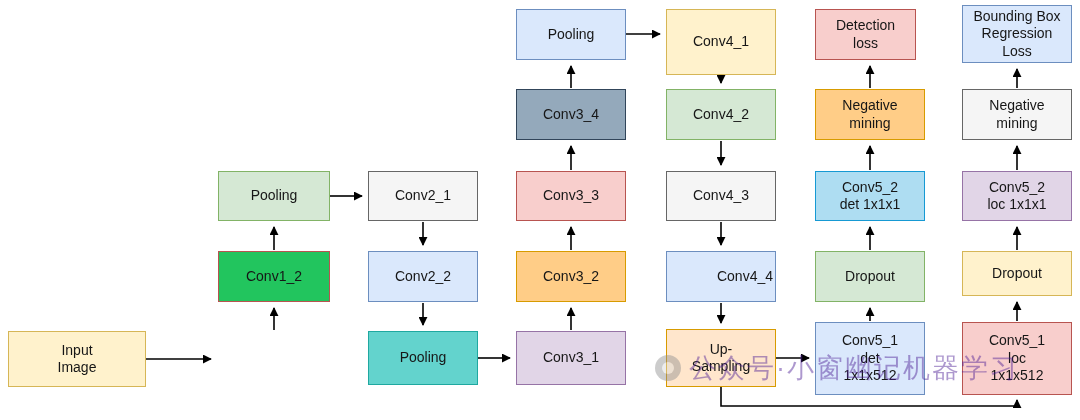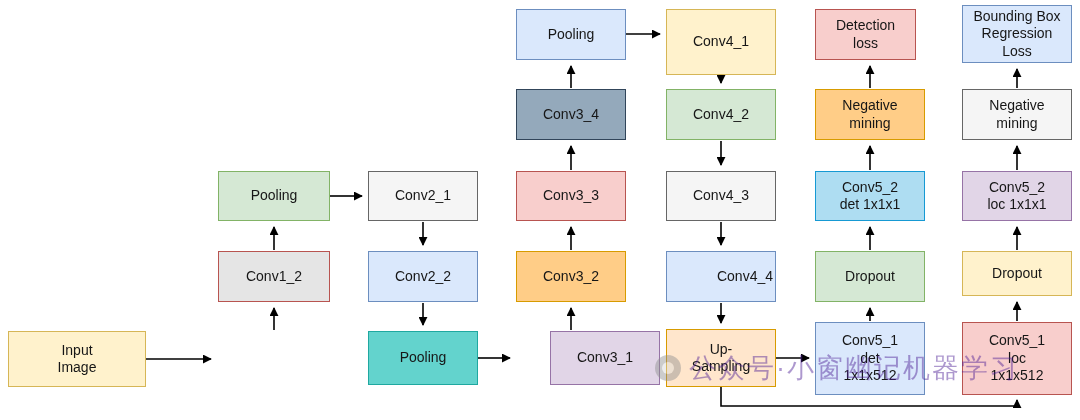--- a/index.html
+++ b/index.html
@@ -81,28 +81,28 @@
       <line x1="1017" y1="250" x2="1017" y2="227" marker-end="url(#ah)"></line>
       <line x1="1017" y1="170" x2="1017" y2="146" marker-end="url(#ah)"></line>
       <line x1="1017" y1="88" x2="1017" y2="69" marker-end="url(#ah)"></line>
       <path d="M721,387 L721,406 L1017,406 L1017,400" marker-end="url(#ah)"></path>
     </g>
   </svg>
 
   <div class="node" style="left: 8px; top: 331px; width: 138px; height: 56px; background: rgb(255, 242, 204); border-color: rgb(214, 182, 86);">Input
 Image</div>
 
-  <div class="node" style="left: 218px; top: 251px; width: 112px; height: 51px; background: #e5e5e5; border-color: rgb(184, 84, 80);">Conv1_2</div>
+  <div class="node" style="left: 218px; top: 251px; width: 112px; height: 51px; background: #22c55e; border-color: rgb(184, 84, 80);">Conv1_2</div>
   <div class="node" style="left: 218px; top: 171px; width: 112px; height: 50px; background: rgb(213, 232, 212); border-color: rgb(130, 179, 102);">Pooling</div>
 
   <div class="node" style="left: 368px; top: 171px; width: 110px; height: 50px; background: rgb(245, 245, 245); border-color: rgb(102, 102, 102);">Conv2_1</div>
   <div class="node" style="left: 368px; top: 251px; width: 110px; height: 51px; background: rgb(218, 232, 252); border-color: rgb(108, 142, 191);">Conv2_2</div>
   <div class="node" style="left: 368px; top: 331px; width: 110px; height: 54px; background: rgb(99, 211, 205); border-color: rgb(31, 168, 160);">Pooling</div>
 
-  <div class="node" style="left: 516px; top: 331px; width: 110px; height: 54px; background: rgb(225, 213, 231); border-color: rgb(150, 115, 166); margin-left: 34px;">Conv3_1</div>
+  <div class="node" style="left: 516px; top: 331px; width: 110px; height: 54px; background: rgb(225, 213, 231); border-color: rgb(150, 115, 166);">Conv3_1</div>
   <div class="node" style="left: 516px; top: 251px; width: 110px; height: 51px; background: rgb(255, 205, 135); border-color: rgb(215, 155, 0);">Conv3_2</div>
   <div class="node" style="left: 516px; top: 171px; width: 110px; height: 50px; background: rgb(248, 206, 204); border-color: rgb(184, 84, 80);">Conv3_3</div>
   <div class="node" style="left: 516px; top: 89px; width: 110px; height: 51px; background: rgb(148, 169, 187); border-color: rgb(49, 69, 90);">Conv3_4</div>
   <div class="node" style="left: 516px; top: 9px; width: 110px; height: 51px; background: rgb(218, 232, 252); border-color: rgb(108, 142, 191);">Pooling</div>
 
   <div class="node" style="left: 666px; top: 9px; width: 110px; height: 66px; background: rgb(255, 242, 204); border-color: rgb(214, 182, 86);">Conv4_1</div>
   <div class="node" style="left: 666px; top: 89px; width: 110px; height: 51px; background: rgb(213, 232, 212); border-color: rgb(130, 179, 102);">Conv4_2</div>
   <div class="node" style="left: 666px; top: 171px; width: 110px; height: 50px; background: rgb(245, 245, 245); border-color: rgb(102, 102, 102);">Conv4_3</div>
   <div class="node" style="left: 666px; top: 251px; width: 110px; height: 51px; background: rgb(218, 232, 252); border-color: rgb(108, 142, 191); padding-left: 48px;">Conv4_4</div>
   <div class="node" style="left: 666px; top: 329px; width: 110px; height: 58px; background: rgb(255, 230, 204); border-color: rgb(215, 155, 0);">Up-

